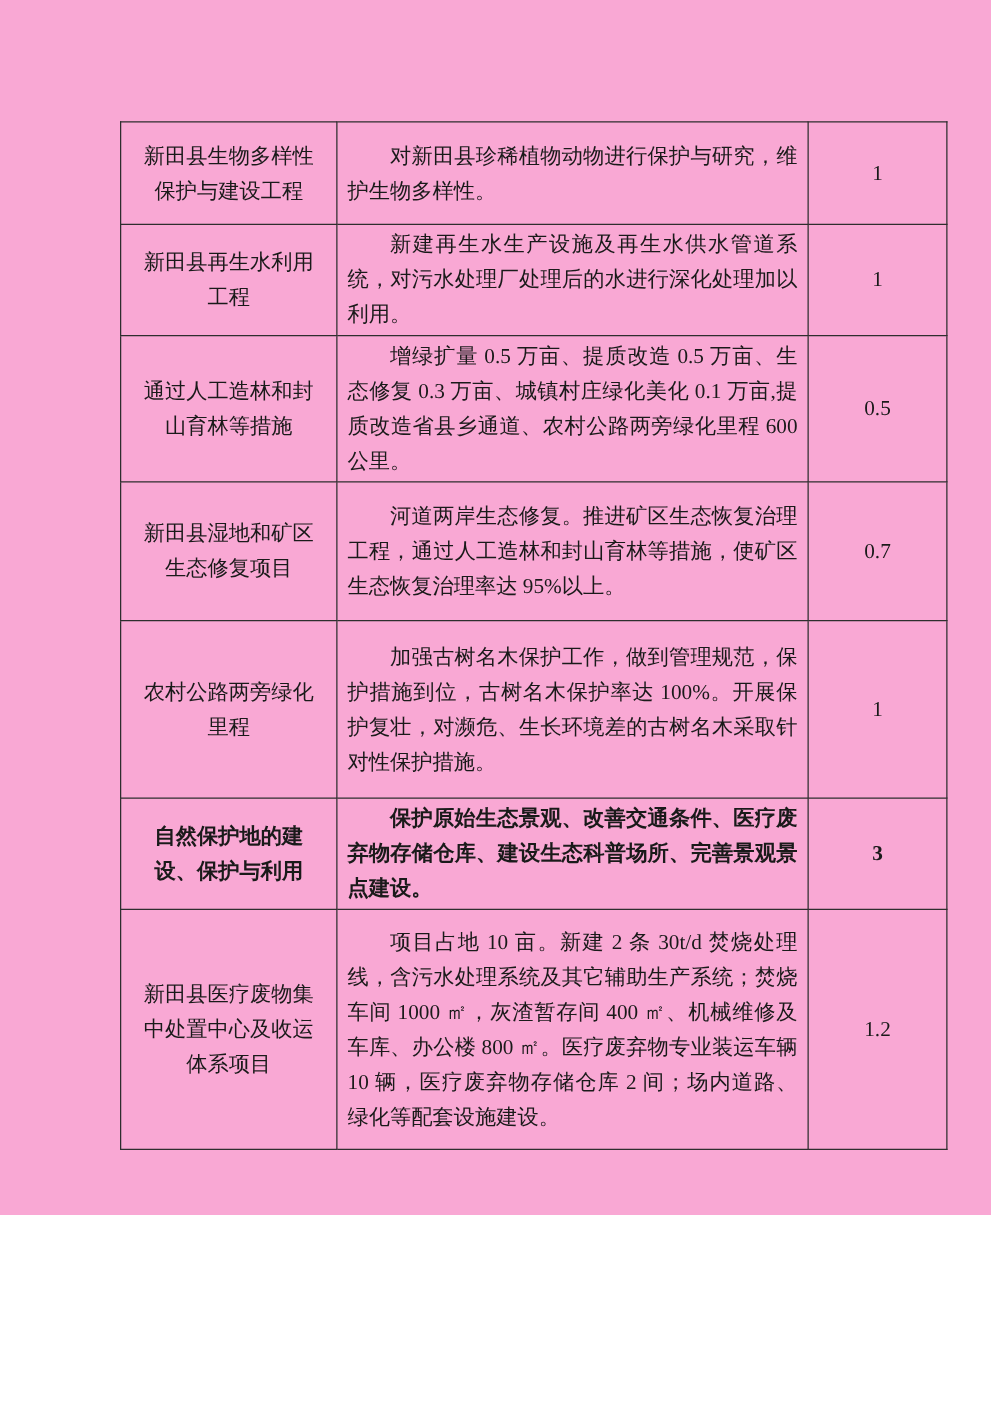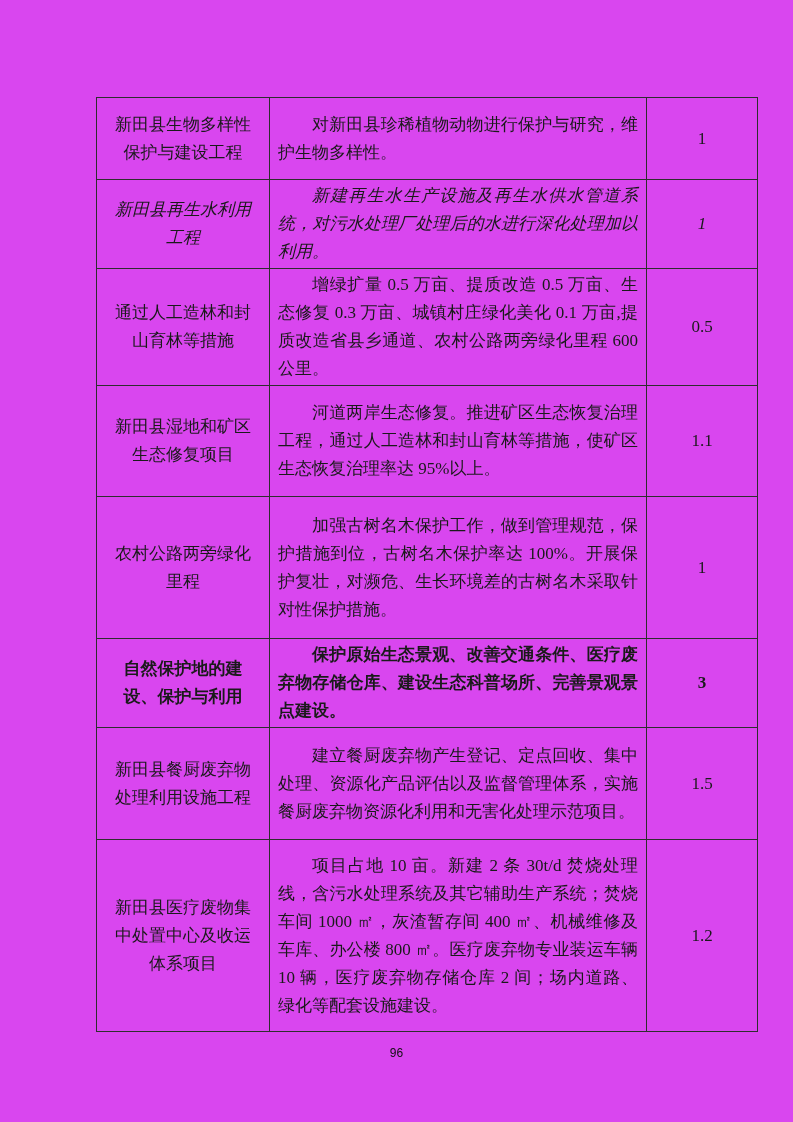--- a/index.html
+++ b/index.html
@@ -3,22 +3,22 @@
 <meta charset="utf-8">
 <style>
   html, body {
     margin: 0;
     padding: 0;
     background: #ffffff;
   }
   .page {
     position: relative;
     width: 793px;
-    height: 1122px;
-    background: #d946ef;
+    height: 972px;
+    background: #f9a8d4;
     font-family: "Liberation Serif", "DejaVu Serif", serif;
     color: #1a1a1a;
     overflow: hidden;
   }
   table.project-table {
     position: absolute;
     left: 96px;
     top: 97px;
     width: 604px;
     border-collapse: collapse;
@@ -42,21 +42,21 @@
     text-justify: inter-character;
     text-indent: 2em;
     padding: 2px 8px;
   }
   td.col-value {
     width: 102px;
     text-align: center;
     padding: 2px 4px;
   }
   tr.row-1 { height: 82px; }
-  tr.row-2 { height: 86px; font-style: italic; }
+  tr.row-2 { height: 86px; }
   tr.row-3 { height: 113px; }
   tr.row-4 { height: 111px; }
   tr.row-5 { height: 142px; }
   tr.row-6 { height: 87px; font-weight: bold; }
   tr.row-7 { height: 112px; }
   tr.row-8 { height: 192px; }
   .page-number {
     position: absolute;
     left: 0;
     top: 1046px;
@@ -85,36 +85,31 @@
         <td class="col-value">1</td>
       </tr>
       <tr class="row-3">
         <td class="col-name">通过人工造林和封山育林等措施</td>
         <td class="col-desc">增绿扩量 0.5 万亩、提质改造 0.5 万亩、生态修复 0.3 万亩、城镇村庄绿化美化 0.1 万亩,提质改造省县乡通道、农村公路两旁绿化里程 600 公里。</td>
         <td class="col-value">0.5</td>
       </tr>
       <tr class="row-4">
         <td class="col-name">新田县湿地和矿区生态修复项目</td>
         <td class="col-desc">河道两岸生态修复。推进矿区生态恢复治理工程，通过人工造林和封山育林等措施，使矿区生态恢复治理率达 95%以上。</td>
-        <td class="col-value">1.1</td>
+        <td class="col-value">0.7</td>
       </tr>
       <tr class="row-5">
         <td class="col-name">农村公路两旁绿化里程</td>
         <td class="col-desc">加强古树名木保护工作，做到管理规范，保护措施到位，古树名木保护率达 100%。开展保护复壮，对濒危、生长环境差的古树名木采取针对性保护措施。</td>
         <td class="col-value">1</td>
       </tr>
       <tr class="row-6">
         <td class="col-name">自然保护地的建设、保护与利用</td>
         <td class="col-desc">保护原始生态景观、改善交通条件、医疗废弃物存储仓库、建设生态科普场所、完善景观景点建设。</td>
         <td class="col-value">3</td>
-      </tr>
-      <tr class="row-7">
-        <td class="col-name">新田县餐厨废弃物处理利用设施工程</td>
-        <td class="col-desc">建立餐厨废弃物产生登记、定点回收、集中处理、资源化产品评估以及监督管理体系，实施餐厨废弃物资源化利用和无害化处理示范项目。</td>
-        <td class="col-value">1.5</td>
       </tr>
       <tr class="row-8">
         <td class="col-name">新田县医疗废物集中处置中心及收运体系项目</td>
         <td class="col-desc">项目占地 10 亩。新建 2 条 30t/d 焚烧处理线，含污水处理系统及其它辅助生产系统；焚烧车间 1000 ㎡，灰渣暂存间 400 ㎡、机械维修及车库、办公楼 800 ㎡。医疗废弃物专业装运车辆 10 辆，医疗废弃物存储仓库 2 间；场内道路、绿化等配套设施建设。</td>
         <td class="col-value">1.2</td>
       </tr>
     </tbody>
   </table>
 
   <div class="page-number">96</div>

